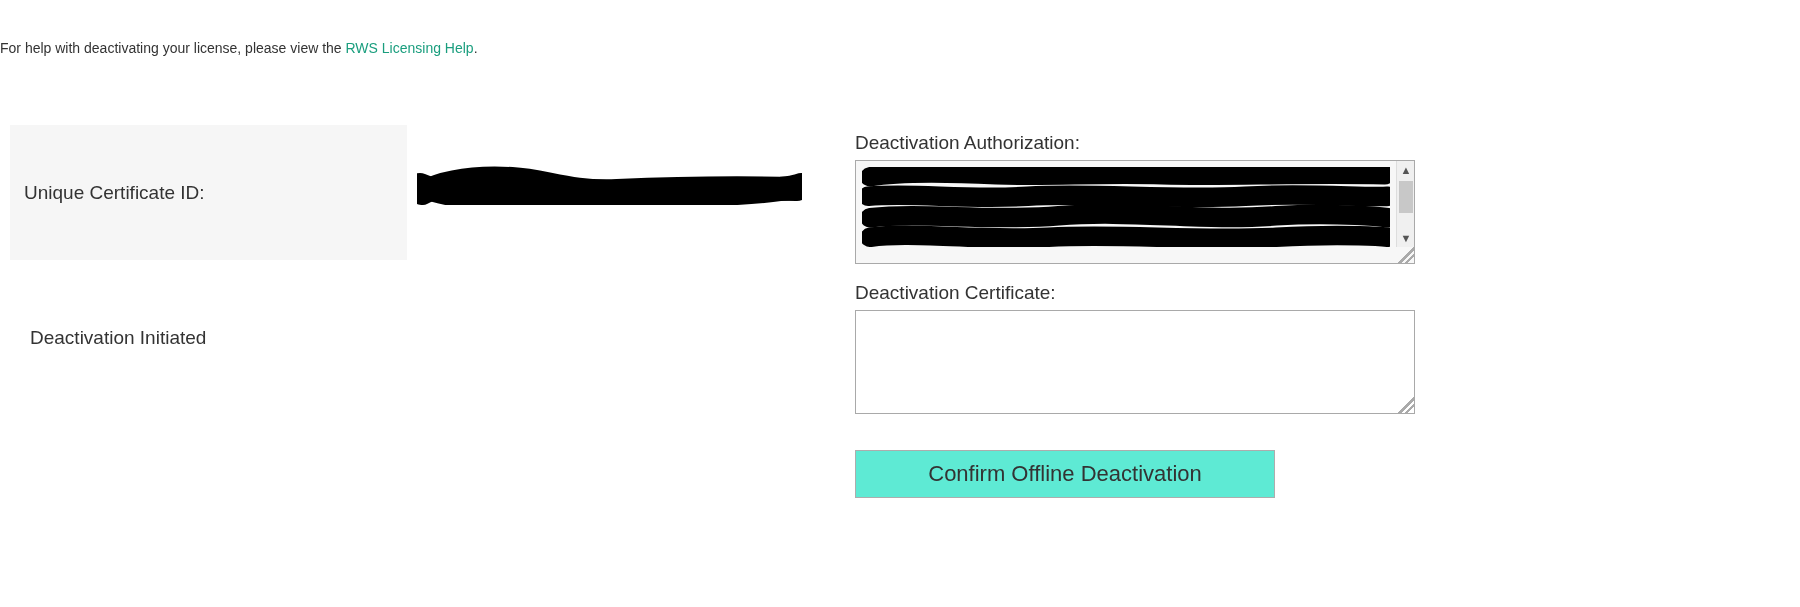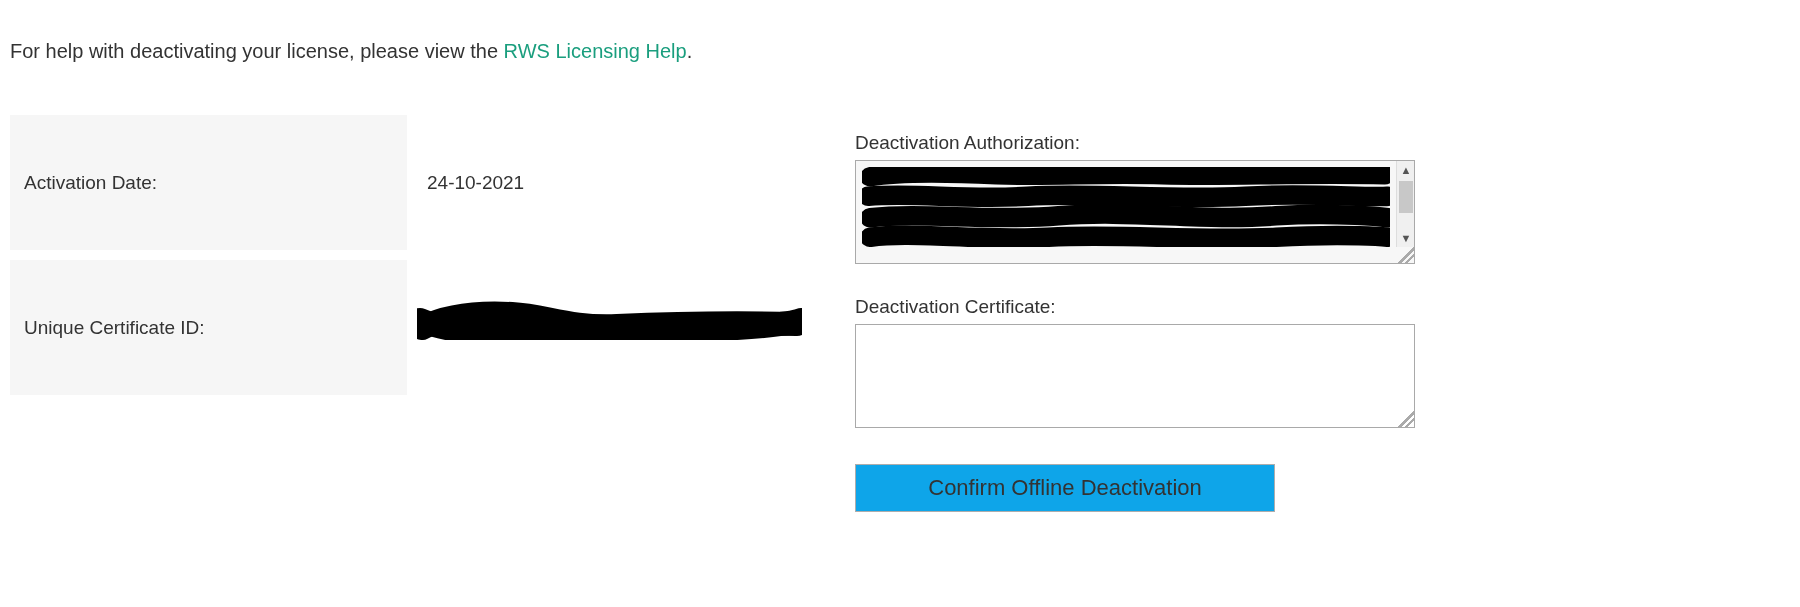--- a/index.html
+++ b/index.html
@@ -12,22 +12,22 @@
       background: #fff;
       color: #333;
       font-size: 18px;
       width: 1800px;
       height: 607px;
       position: relative;
     }
     .help-text {
       position: absolute;
       top: 40px;
-      left: 10px;
-      font-size: 20px;
+      left: 0;
+      font-size: 14px;
       color: #333;
     }
     .help-link {
       color: #1a9e7e;
       text-decoration: none;
       cursor: pointer;
     }
     .left-col {
       position: absolute;
       left: 10px;
@@ -80,21 +80,21 @@
     .right-col {
       position: absolute;
       left: 855px;
       top: 120px;
       width: 560px;
     }
     .field-label {
       font-size: 19px;
       color: #333;
       margin-bottom: 6px;
-      margin-top: 32px;
+      margin-top: 18px;
     }
     .field-label.first {
       margin-top: 12px;
     }
     .ta-wrap {
       position: relative;
       border: 1px solid #a9a9a9;
       background: #fff;
       width: 560px;
       overflow: hidden;
@@ -154,55 +154,52 @@
     .auth-redact svg path {
       stroke: #000;
       stroke-width: 20;
       stroke-linecap: round;
       fill: none;
     }
     .confirm-btn {
       margin-top: 36px;
       width: 420px;
       height: 48px;
-      background: #0ea5e9;
+      background: #5eead4;
       border: 1px solid #adadad;
       font-size: 22px;
       color: #333;
       font-family: inherit;
       cursor: pointer;
     }
   </style>
 </head>
 <body>
 
 <div class="help-text">
   <span>For help with deactivating your license, please view the </span><a class="help-link">RWS Licensing Help</a><span>.</span>
 </div>
 
 <div class="left-col">
-  <div class="row">
-    <div class="row-label">Activation Date:</div>
-    <div class="row-value">24-10-2021</div>
-  </div>
   <div class="row-gap"></div>
   <div class="row">
     <div class="row-label">Unique Certificate ID:</div>
     <div class="row-value">
       <span></span>
       <div class="redact-uid">
         <svg viewBox="0 0 385 40" width="385" height="40">
           <path d="M5,28 C30,15 60,12 95,14 C130,16 150,28 200,26 C245,24 300,22 380,24"></path>
           <path d="M3,20 C25,30 60,34 100,30 C150,26 200,34 280,30 C330,28 375,24 384,20"></path>
         </svg>
       </div>
     </div>
   </div>
   <div class="row-gap"></div>
   <div class="row">
+    <div class="row-value">Deactivation Initiated</div>
   </div>
 </div>
 
 <div class="right-col">
   <div class="field-label first">Deactivation Authorization:</div>
   <div class="ta-wrap ta-auth">
     <div class="auth-redact">
       <svg viewBox="0 0 510 82" width="100%" height="100%" preserveAspectRatio="none">
         <path d="M8,10 C40,4 90,6 130,8 C180,10 230,6 290,8 C350,10 420,6 505,8"></path>
         <path d="M6,30 C50,26 100,34 160,30 C220,26 300,34 370,30 C430,26 490,32 508,30"></path>

